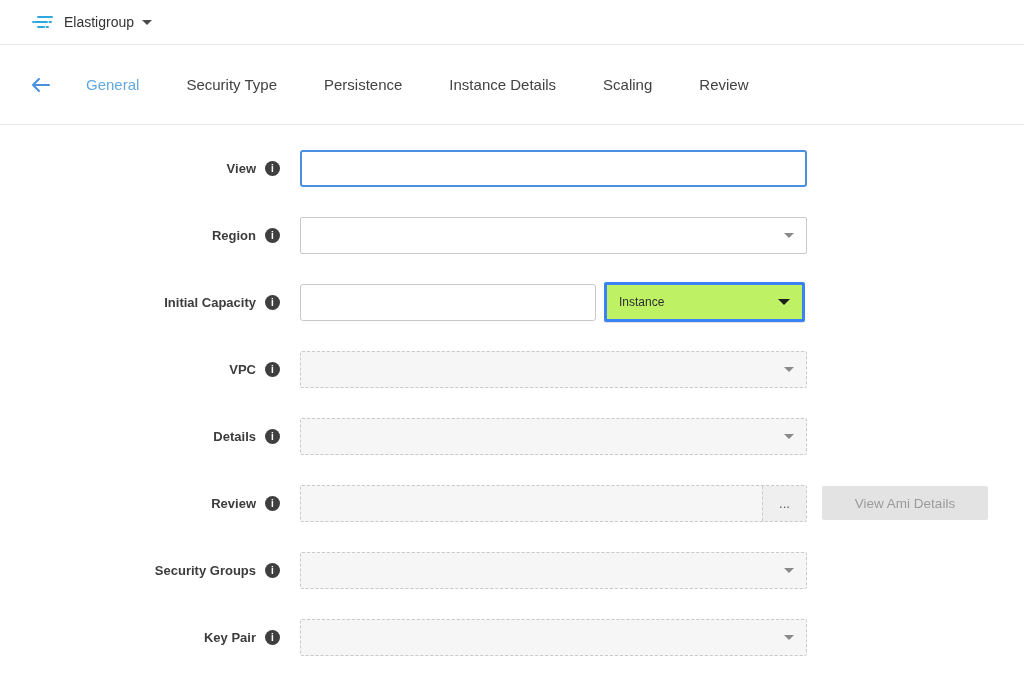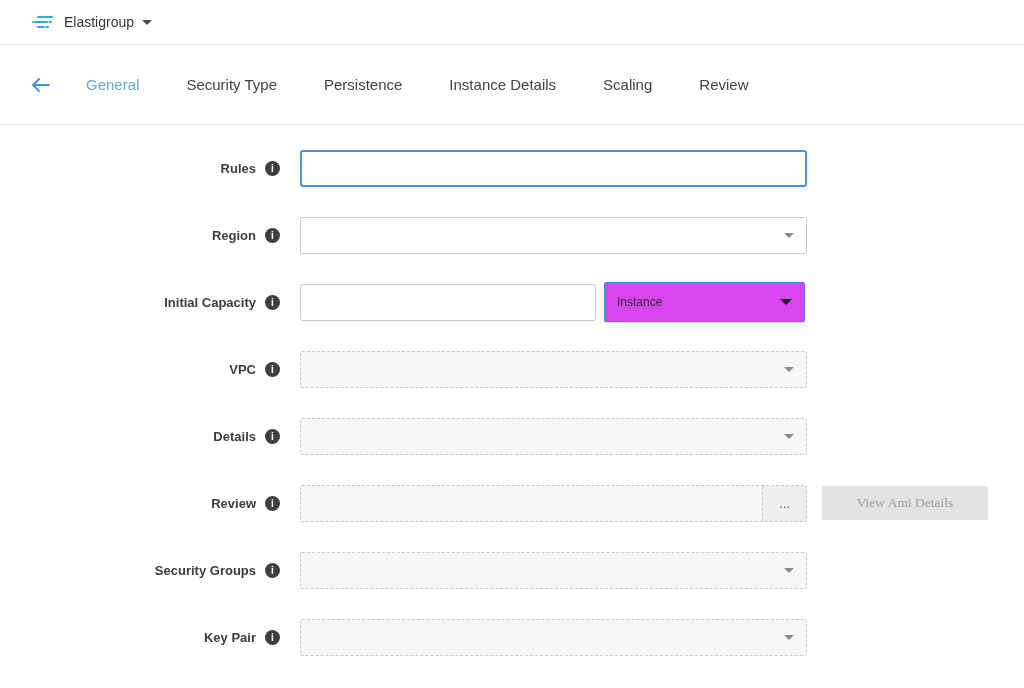--- a/index.html
+++ b/index.html
@@ -132,22 +132,22 @@
     border-top: 5px solid #8a8a8a;
     display: inline-block;
   }
 
   
   .capacity-input { width: 296px; }
   .unit-select {
     width: 201px;
     height: 40px;
     margin-left: 8px;
-    background: #d946ef;
-    border: 1px solid #3b82f6;
+    background: #bef264;
+    border: 3px solid #3b82f6;
     border-radius: 2px;
     display: flex;
     align-items: center;
     justify-content: space-between;
     padding: 0 12px;
     cursor: pointer;
     box-shadow: 0 1px 1px rgba(0,0,0,0.12);
   }
   .unit-select .unit-value { font-size: 12px; color: #2d2d2d; }
   .unit-select .caret-down {
@@ -173,21 +173,21 @@
   .side-btn {
     margin-left: 15px;
     width: 166px;
     height: 34px;
     border: none;
     border-radius: 2px;
     background: #e3e3e3;
     color: #9b9b9b;
     font-size: 13.5px;
     cursor: pointer;
-    font-family: Liberation Serif, serif;
+    font-family: Liberation Sans, sans-serif;
   }
 </style>
 </head>
 <body>
 
 <header class="topbar">
   <span class="brand-logo">
     <svg width="22" height="16" viewBox="0 0 22 16">
       <g stroke="#2fa8de" stroke-width="2" fill="none" stroke-linecap="round">
         <path d="M6 3 H20"></path>
@@ -216,21 +216,21 @@
     <span class="tab">Instance Details</span>
     <span class="tab">Scaling</span>
     <span class="tab">Review</span>
   </div>
 </nav>
 
 <main class="form-area">
 
   <div class="form-row">
     <div class="label-wrap">
-      <span class="field-label">Rules</span>
+      <span class="field-label">View</span>
       <span class="info-icon">i</span>
     </div>
     <div class="control">
       <input class="text-input focused" type="text" value="" style="">
     </div>
   </div>
 
   <div class="form-row">
     <div class="label-wrap">
       <span class="field-label">Region</span>

